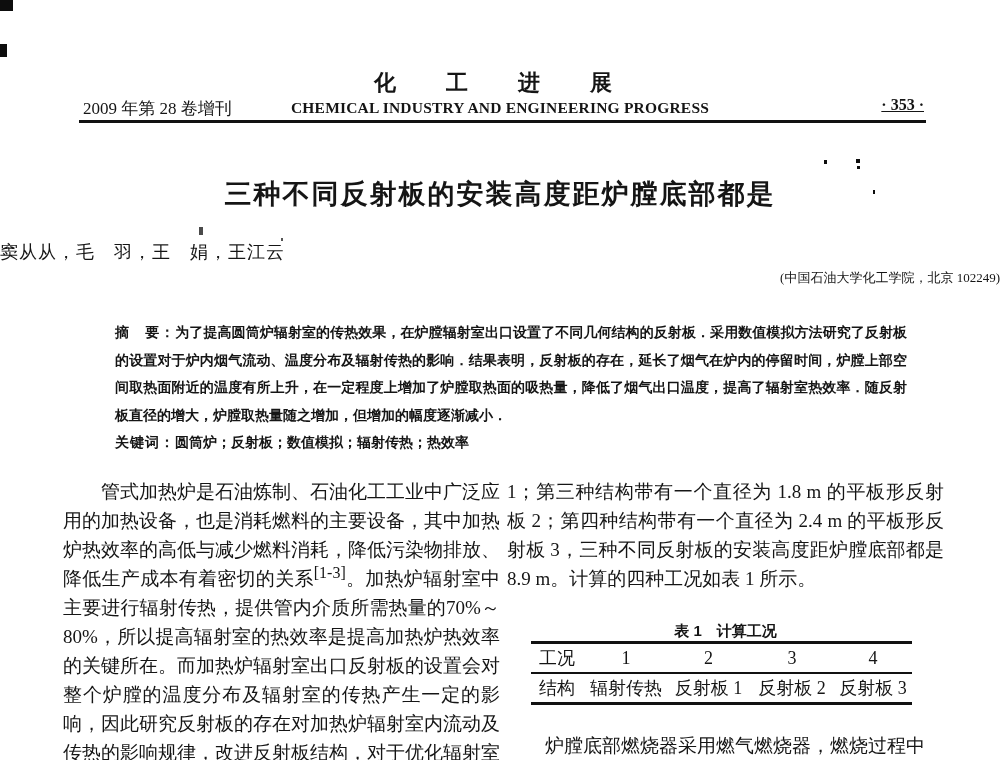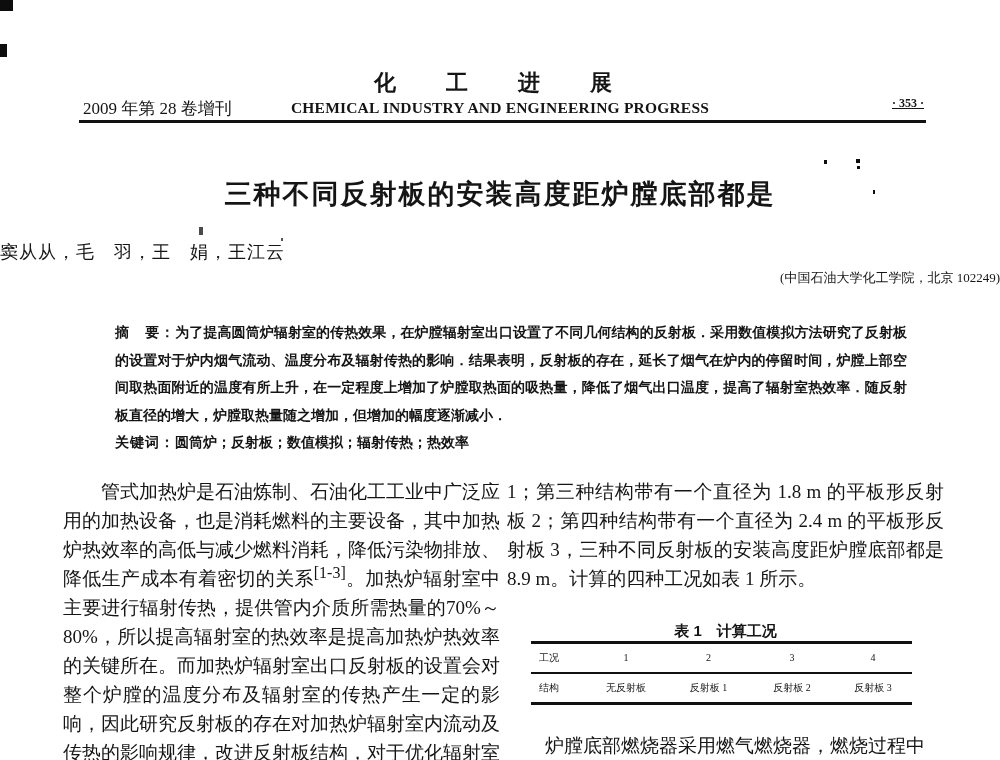--- a/index.html
+++ b/index.html
@@ -11,21 +11,21 @@
   
   .hdr-cn {
     position:absolute; top:68px; left:0; width:100%; text-align:center;
     font-size:22px; font-weight:bold; letter-spacing:14px; white-space:pre;
   }
   .hdr-issue { position:absolute; top:97px; left:83px; font-size:17px; }
   .hdr-en {
     position:absolute; top:99px; left:0; width:100%; text-align:center;
     font-size:15.5px; font-weight:bold; letter-spacing:0.2px;
   }
-  .hdr-page { position:absolute; top:96px; right:76px; font-size:12px; font-weight:bold;text-decoration:underline; }
+  .hdr-page { position:absolute; top:96px; right:76px; font-size:16px; font-weight:bold;text-decoration:underline; }
   .hdr-rule { position:absolute; top:120px; left:79px; width:847px; height:3px; background:#111; }
 
   
   .title {
     position:absolute; top:176px; left:0; width:100%; margin:0; text-align:center;
     font-size:27px; font-weight:bold; letter-spacing:2px;
     font-family:"Liberation Sans","DejaVu Sans",sans-serif;
   }
   .authors { position:absolute; top:240px; left:0; width:100%; text-align:left; font-size:18px; letter-spacing:1px; }
   .affil   { position:absolute; top:269px; left:0; width:100%; text-align:right; font-size:13px; }
@@ -50,21 +50,21 @@
 
   
   .tbl-caption {
     margin-top:28px; text-align:center;
     font-size:15px; font-weight:bold; line-height:20px;
     font-family:"Liberation Sans","DejaVu Sans",sans-serif;
   }
   table.datatable {
     width:381px; margin-left:24px; border-collapse:collapse; table-layout:fixed;
     border-top:3px solid #111; border-bottom:3px solid #111;
-    font-size:10px; line-height:20px;
+    font-size:18px; line-height:20px;
   }
   table.datatable td { padding:3px 0 4px 0; text-align:center; height:21px; }
   table.datatable tr.hdr td { border-bottom:2px solid #111; }
   table.datatable td.rowhead { text-align:left; padding-left:8px; }
   .after-tbl { margin-top:26px !important; }
 
   
   .art { position:absolute; background:#0d0d0d; }
   .art.a1 { top:0;    left:0;    width:13px; height:11px; }
   .art.a2 { top:44px; left:0;    width:7px;  height:13px; }
@@ -117,21 +117,21 @@
         <tbody>
             <tr class="hdr">
           <td class="rowhead">工况</td>
           <td>1</td>
           <td>2</td>
           <td>3</td>
           <td>4</td>
         </tr>
         <tr>
           <td class="rowhead">结构</td>
-          <td>无反射板</td>
+          <td>辐射传热</td>
           <td>反射板 1</td>
           <td>反射板 2</td>
           <td>反射板 3</td>
         </tr>
       </tbody>
         </table>
 
       <p class="indent after-tbl">炉膛底部燃烧器采用燃气燃烧器，燃烧过程中</p>
     </div>
   </div>

